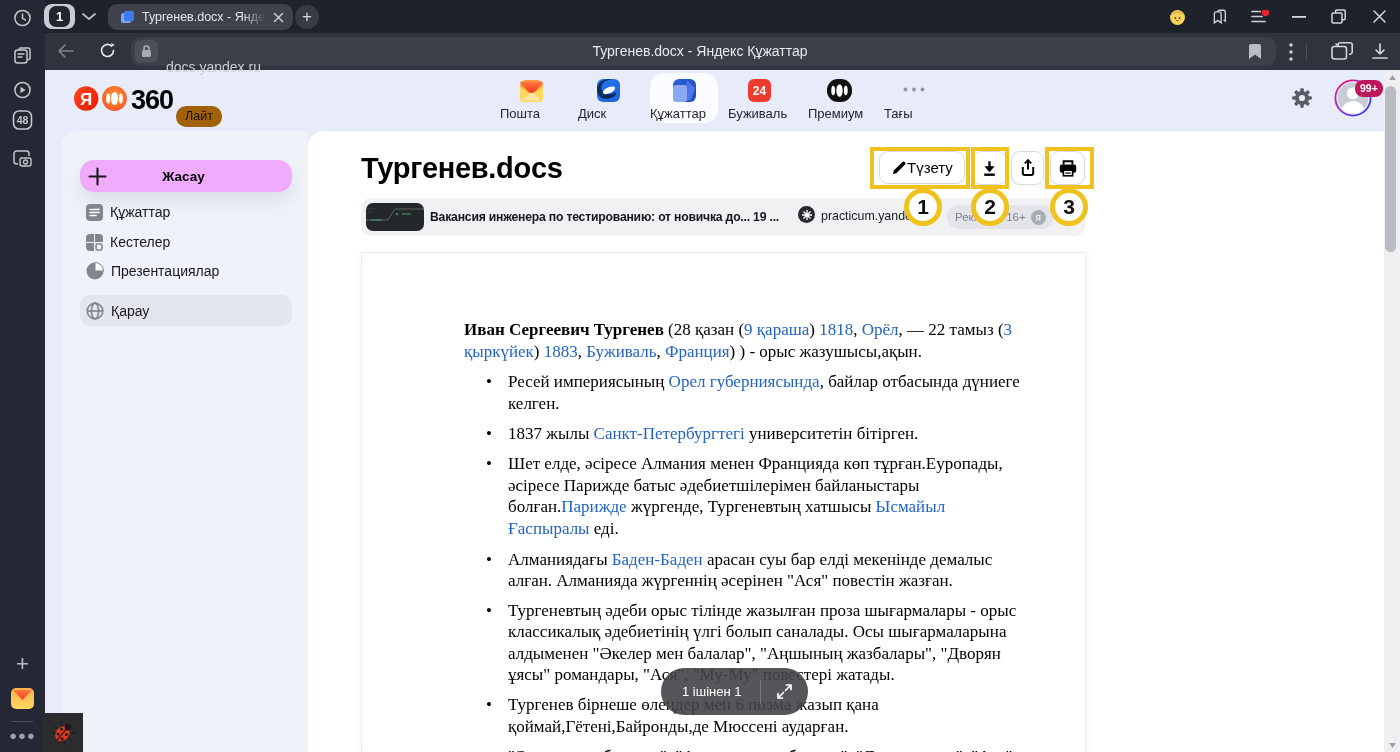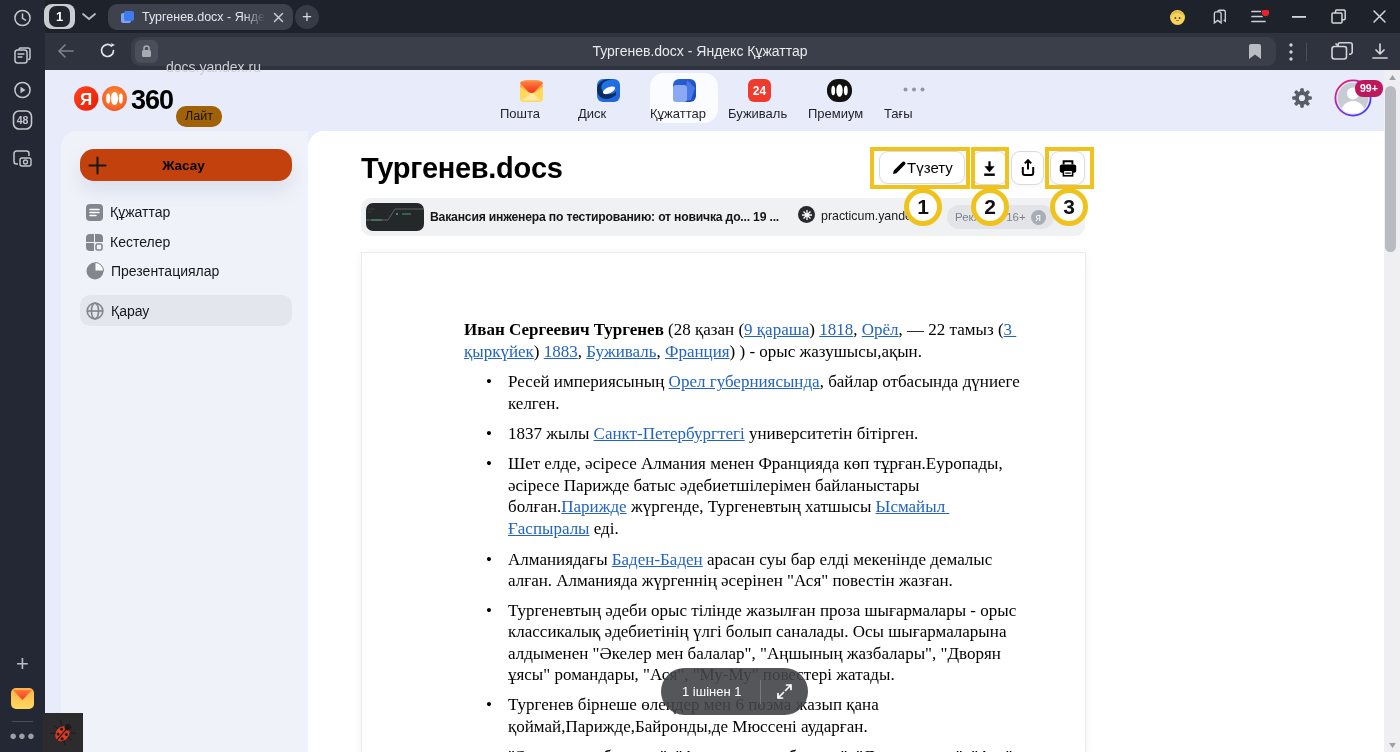--- a/index.html
+++ b/index.html
@@ -40,21 +40,21 @@
 
   
   #gear { left:1292px; top:88px; }
   #badge99 { left:1355px; top:80px; background:#be185d; color:#fff; font-weight:bold; font-size:10.5px; border-radius:8px; padding:2px 5px 3px; z-index:5; }
 
   
   #scrolltrack { left:1384px; top:70px; width:16px; height:682px; background:#efeff2; z-index:6; }
   #scrollthumb { left:1385px; top:86px; width:11px; height:166px; background:#b8bbc1; border-radius:5.5px; z-index:7; }
 
   
-  #createbtn { left:80px; top:149px; width:212px; height:32px; background:#c2410c; border-radius:14px; box-shadow:0 10px 18px rgba(83,101,147,0.13); display:flex; align-items:center; }
+  #createbtn { left:80px; top:160px; width:212px; height:32px; background:#f0abfc; border-radius:14px; box-shadow:0 10px 18px rgba(83,101,147,0.13); display:flex; align-items:center; }
   .pitem { position:absolute; left:80px; width:212px; height:30px; display:flex; align-items:center; font-size:14px; color:#16181d; }
   .pitem svg { margin:0 7px 0 6px; }
   #karau { background:#e3e6ec; border-radius:10px; }
 
   
   #doctitle { left:361px; top:152px; font-size:29px; font-weight:bold; color:#000; letter-spacing:-0.3px; }
 
   .btn { position:absolute; background:#fff; border:1px solid #d9dadd; border-radius:9px; box-shadow:0 2px 4px rgba(0,0,0,0.04); display:flex; align-items:center; justify-content:center; }
   #btnedit { left:879px; top:151px; width:86px; height:33px; font-size:15px; color:#000; }
   #btndl { left:972px; top:151px; width:35px; height:34px; }
@@ -74,21 +74,21 @@
   #adbar { left:361px; top:198px; width:724px; height:38px; background:#f0f1f3; border-radius:10px; z-index:2; }
   #adthumb { left:366px; top:203px; width:58px; height:28px; background:#24282b; border-radius:7px; overflow:hidden; z-index:3; }
   #adtitle { left:430px; top:210px; font-size:12.2px; font-weight:bold; color:#14161a; letter-spacing:-0.2px; z-index:3; }
   #adicon { left:798px; top:206px; width:17px; height:17px; background:#26292e; border-radius:50%; z-index:3; display:flex; align-items:center; justify-content:center; color:#fff; font-size:11px; }
   #adsite { left:821px; top:209px; font-size:12.4px; color:#17191d; z-index:3; }
   #adlabel { left:947px; top:205px; height:24px; background:#e3e4e8; border-radius:12px; display:flex; align-items:center; font-size:11.5px; color:#7d828b; padding:0 8px; gap:5px; z-index:3; }
 
   
   #docpage { left:362px; top:253px; width:723px; height:499px; background:#fff; box-shadow:0 0 0 1px #ececef, 0 2px 10px rgba(0,0,0,0.07); z-index:1; }
   .dl { position:absolute; white-space:nowrap; font-family:"Liberation Serif", serif; font-size:17px; line-height:17px; color:#000; z-index:2; left:508px; }
-  .dl a { color:#2264c0; text-decoration:underline; }
+  .dl a { color:#2264c0; }
   .dl .bu { position:absolute; left:-22px; }
   .pl { left:464px; }
   .b { font-weight:bold; }
 
   
   #pagepill { left:661px; top:668px; width:147px; height:47px; background:rgba(66,68,72,0.9); border-radius:24px; z-index:12; display:flex; align-items:center; color:#fff; font-size:13px; }
   #pagepill .sep { width:1px; height:24px; background:#77797d; margin:0 15px 0 19px; }
 
   
   #bugsq { left:43px; top:713px; width:40px; height:39px; background:#2c2c2e; z-index:35; display:flex; align-items:center; justify-content:center; }
@@ -465,21 +465,21 @@
 <div class="dl" style="top:476.8px">әсіресе Парижде батыс әдебиетшілерімен байланыстары</div>
 <div class="dl" style="top:498.2px">болған.<a>Парижде</a> жүргенде, Тургеневтың хатшысы <a>Ысмайыл&nbsp;</a></div>
 <div class="dl" style="top:519.6px"><a>Ғаспыралы</a> еді.</div>
 <div class="dl" style="top:551.0px"><span class="bu">•</span>Алманиядағы <a>Баден-Баден</a> арасан суы бар елді мекенінде демалыс</div>
 <div class="dl" style="top:572.4px">алған. Алманияда жүргеннің әсерінен "Ася" повестін жазған.</div>
 <div class="dl" style="top:601.8px"><span class="bu">•</span>Тургеневтың әдеби орыс тілінде жазылған проза шығармалары - орыс</div>
 <div class="dl" style="top:623.2px">классикалық әдебиетінің үлгі болып саналады. Осы шығармаларына</div>
 <div class="dl" style="top:644.6px">алдыменен "Әкелер мен балалар", "Аңшының жазбалары", "Дворян</div>
 <div class="dl" style="top:666.0px">ұясы" романдары, "Ася", "Му-Му" повестері жатады.</div>
 <div class="dl" style="top:696.4px"><span class="bu">•</span>Тургенев бірнеше өлеңдер мен 6 поэма жазып қана</div>
-<div class="dl" style="top:717.8px">қоймай,Парижде,Байронды,де Мюссені аударған.</div>
+<div class="dl" style="top:717.8px">қоймай,Гётені,Байронды,де Мюссені аударған.</div>
 <div class="dl" style="top:748.2px">"Әкелер мен балалар", "Аңшының жазбалары", "Дворян ұясы", "Ася"</div>
 
 <div class="abs" id="pagepill">
     <span style="margin-left:21px;">1 ішінен 1</span>
     <span class="sep"></span>
     <svg width="17" height="17" viewBox="0 0 17 17">
       <path d="M10.5 2H15v4.5M6.5 15H2v-4.5M15 2l-5.5 5.5M2 15l5.5-5.5" stroke="#fff" stroke-width="1.7" fill="none" stroke-linecap="round"></path>
     </svg>
   </div>
 

